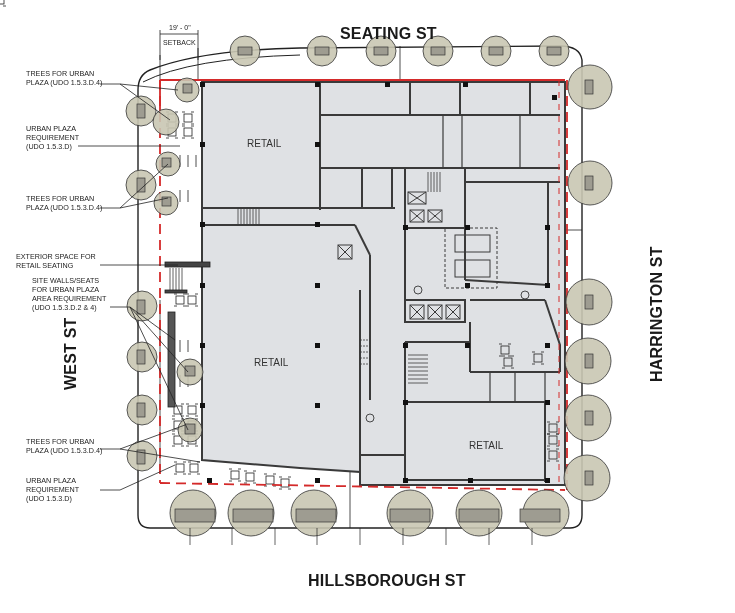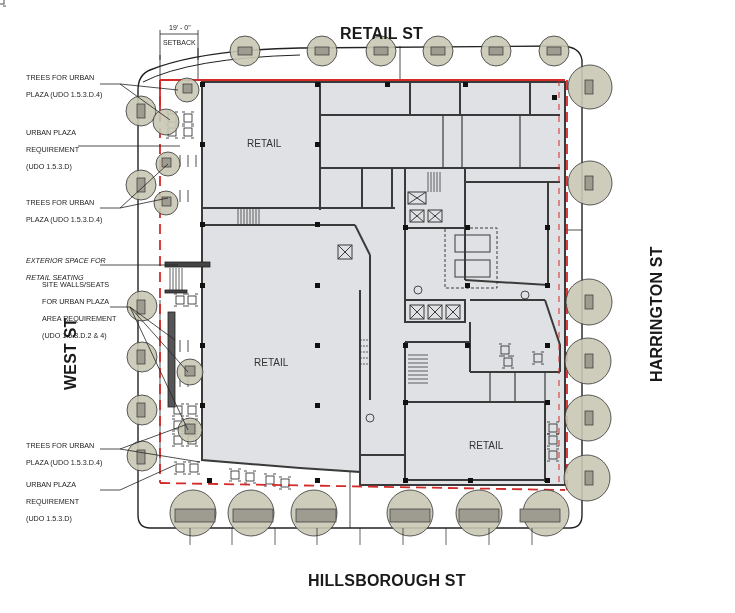--- a/index.html
+++ b/index.html
@@ -1,21 +1,21 @@
 <!DOCTYPE html>
 <html><head>
 <meta charset="utf-8">
 <style>
   html, body { margin:0; padding:0; background:#ffffff; }
   body { width:735px; height:613px; position:relative; overflow:hidden; font-family:"Liberation Sans", sans-serif; }
   #plan { position:absolute; left:0; top:0; width:735px; height:613px; }
   .street { position:absolute; font-weight:bold; color:#1a1a1a; font-family:"Liberation Sans", sans-serif; letter-spacing:0.2px; }
   .street-h { font-size:16px; }
   .street-v { font-size:16px; transform-origin:left top; white-space:nowrap; }
-  .note { position:absolute; font-size:7.2px; line-height:17px; color:#222; white-space:pre; text-transform:uppercase; }
+  .note { position:absolute; font-size:7.2px; line-height:9px; color:#222; white-space:pre; text-transform:uppercase; }
   .room-label { position:absolute; font-size:10px; color:#333; }
   .dim { position:absolute; font-size:7px; color:#222; }
 </style>
 </head>
 <body>
 
 <svg id="plan" viewBox="0 0 735 613" xmlns="http://www.w3.org/2000/svg">
 
   <g fill="none" stroke="#222" stroke-width="1.4">
     <path d="M150,70 Q200,50 300,48 L560,46 Q580,46 582,60 L582,515 Q582,528 570,528 L150,528 Q138,528 138,515 L138,90 Q138,75 150,70 Z"></path>
@@ -280,42 +280,42 @@
     <line x1="275" y1="528" x2="275" y2="545"></line>
       <line x1="317" y1="528" x2="317" y2="545"></line>
     <line x1="360" y1="528" x2="360" y2="545"></line>
       <line x1="403" y1="528" x2="403" y2="545"></line>
     <line x1="446" y1="528" x2="446" y2="545"></line>
       <line x1="489" y1="528" x2="489" y2="545"></line>
     <line x1="532" y1="528" x2="532" y2="545"></line>
   </g>
 </svg>
 
-<div class="street street-h" style="left:340px; top:25px;">RETAIL ST</div>
+<div class="street street-h" style="left:340px; top:25px;">SEATING ST</div>
 <div class="street street-h" style="left:308px; top:572px;">HILLSBOROUGH ST</div>
 <div class="street street-v" style="left:62px; top:390px; transform:rotate(-90deg);">WEST ST</div>
 <div class="street street-v" style="left:648px; top:382px; transform:rotate(-90deg);">HARRINGTON ST</div>
 
 <div class="dim" style="left:169px; top:24px;">19' - 0"</div>
 <div class="dim" style="left:163px; top:39px;">SETBACK</div>
 
 <div class="room-label" style="left:247px; top:138px;">RETAIL</div>
 <div class="room-label" style="left:254px; top:357px;">RETAIL</div>
 <div class="room-label" style="left:469px; top:440px;">RETAIL</div>
 
 <div class="note" style="left:26px; top:69px;">TREES FOR URBAN
 PLAZA (UDO 1.5.3.D.4)</div>
 <div class="note" style="left:26px; top:124px;">URBAN PLAZA
 REQUIREMENT
 (UDO 1.5.3.D)</div>
 <div class="note" style="left:26px; top:194px;">TREES FOR URBAN
 PLAZA (UDO 1.5.3.D.4)</div>
-<div class="note" style="left:26px; top:252px;font-style:italic;">EXTERIOR SPACE FOR
+<div class="note" style="left:16px; top:252px;">EXTERIOR SPACE FOR
 RETAIL SEATING</div>
-<div class="note" style="left:42px; top:276px;">SITE WALLS/SEATS
+<div class="note" style="left:32px; top:276px;">SITE WALLS/SEATS
 FOR URBAN PLAZA
 AREA REQUIREMENT
 (UDO 1.5.3.D.2 &amp; 4)</div>
 <div class="note" style="left:26px; top:437px;">TREES FOR URBAN
 PLAZA (UDO 1.5.3.D.4)</div>
 <div class="note" style="left:26px; top:476px;">URBAN PLAZA
 REQUIREMENT
 (UDO 1.5.3.D)</div>
 
 </body></html>

